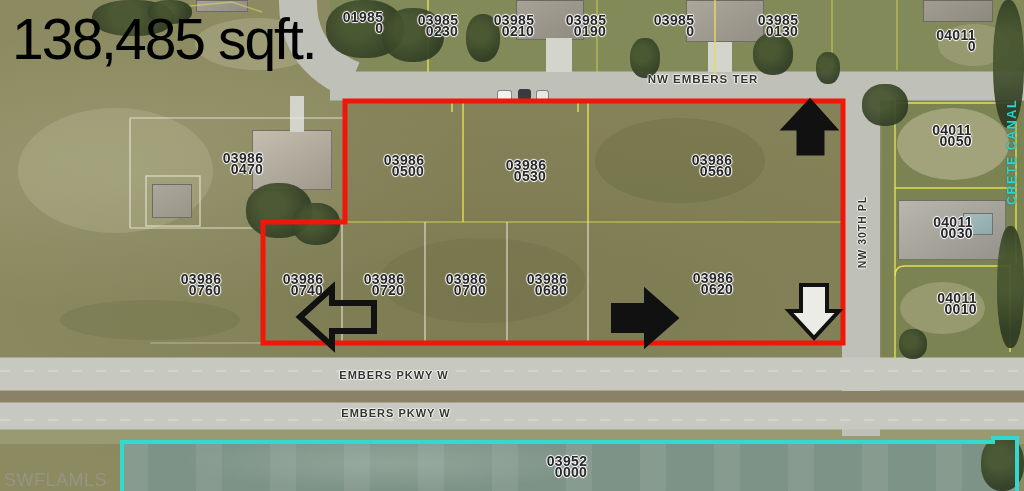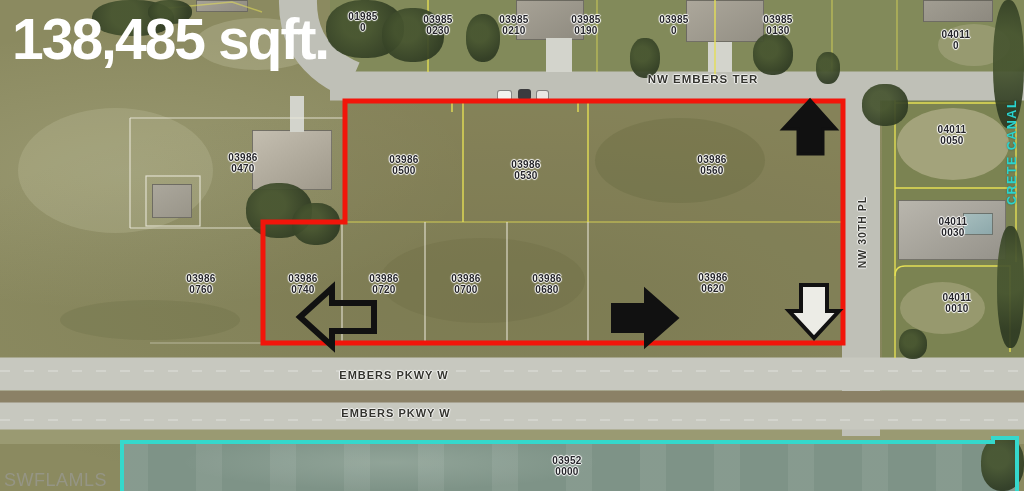--- a/index.html
+++ b/index.html
@@ -22,28 +22,28 @@
   .dash{stroke:rgba(255,255,255,.45);stroke-width:1;stroke-dasharray:10 14;fill:none;}
   .tree{border-radius:46%;background:radial-gradient(circle at 40% 40%, #46542f 25%, #2e3a22 75%);opacity:.92;}
   .patch{border-radius:50%;}
   .house{border:1px solid rgba(90,88,80,.7);}
   .car{border-radius:3px;border:1px solid rgba(60,60,60,.6);}
   .water{left:122px;top:443px;width:895px;height:48px;
     background:
       repeating-linear-gradient(90deg, rgba(255,255,255,.07) 0 26px, rgba(0,0,0,0) 26px 74px),
       radial-gradient(300px 40px at 30% 40%, rgba(230,240,230,.18), transparent 70%),
       #7e9387;}
-  .lbl{transform:translate(-50%,-50%);font-size:10px;font-weight:bold;line-height:10.5px;
-    color:#26262b;text-align:center;white-space:pre-line;letter-spacing:.3px;
+  .lbl{transform:translate(-50%,-50%);font-size:14px;font-weight:bold;line-height:10.5px;
+    color:#26262b;text-align:right;white-space:pre-line;letter-spacing:.3px;
     text-shadow:-1px 0 1px #fff,1px 0 1px #fff,0 -1px 1px #fff,0 1px 1px #fff;}
   .street{transform:translate(-50%,-50%);font-size:11.5px;font-weight:bold;color:#33332e;
     letter-spacing:1px;white-space:nowrap;
     text-shadow:-1px 0 1px rgba(255,255,255,.8),1px 0 1px rgba(255,255,255,.8),0 -1px 1px rgba(255,255,255,.8),0 1px 1px rgba(255,255,255,.8);}
   .street.vert{transform:translate(-50%,-50%) rotate(-90deg);font-size:10.5px;}
-  .bigred{font-weight:bold;font-size:57px;letter-spacing:-2px;color:#ffffff;white-space:nowrap;text-align:center;}
+  .bigred{font-weight:normal;font-size:57px;letter-spacing:-2px;color:#000000;white-space:nowrap;text-align:center;}
   .blk{font-weight:bold;color:#151515;white-space:nowrap;}
   #label-595{left:402px;top:283px;font-size:43px;}
   #label-250{left:796px;top:166px;font-size:23px;line-height:28px;text-align:left;}
   #crete{left:1012px;top:152px;transform:translate(-50%,-50%) rotate(-90deg);
     font-size:12.5px;font-weight:bold;color:#2bd4ce;letter-spacing:1.5px;white-space:nowrap;
     text-shadow:0 0 2px rgba(0,60,60,.55);}
   #watermark{left:4px;top:470px;font-size:18px;color:rgba(150,150,138,.88);letter-spacing:.5px;}
 </style>
 </head>
 <body>

